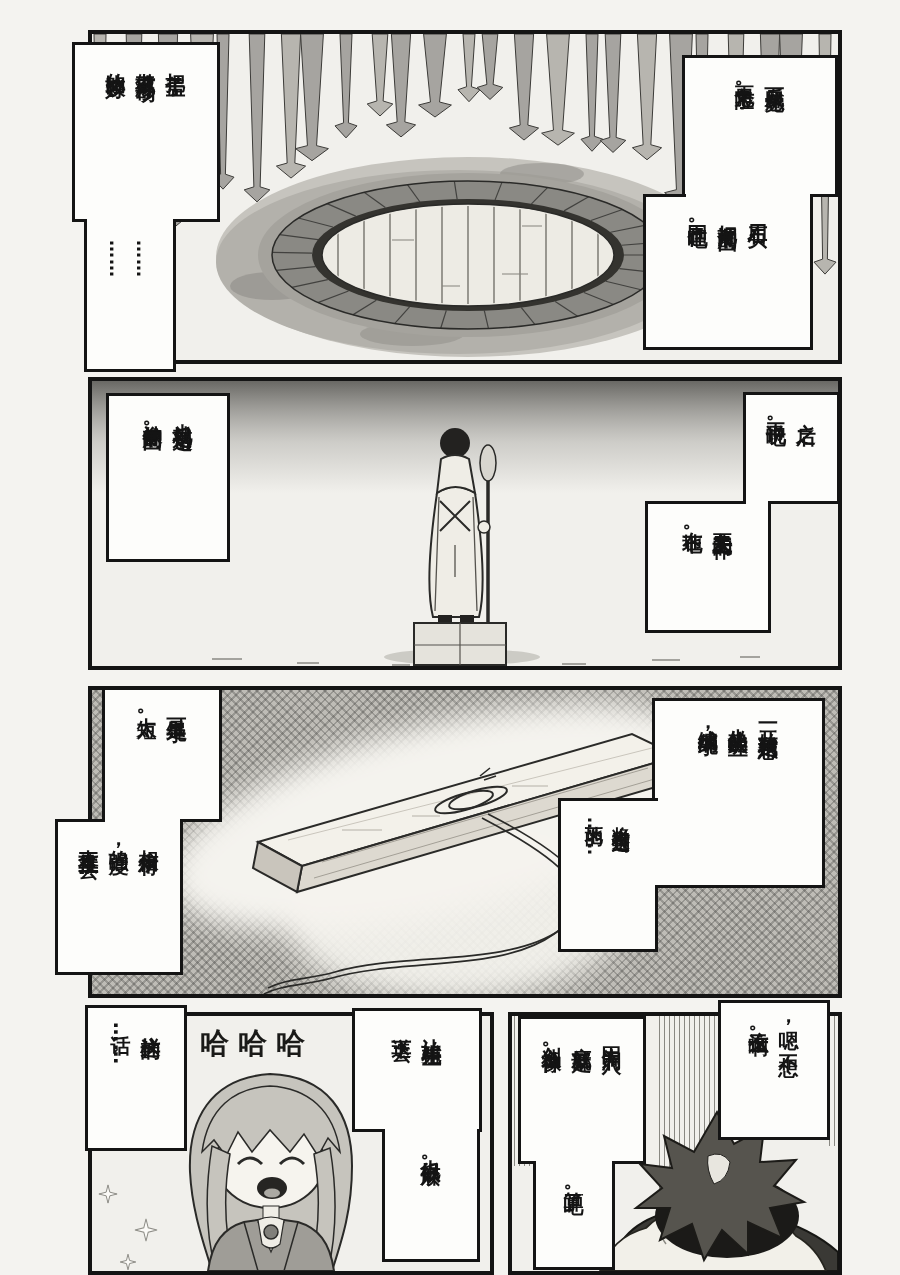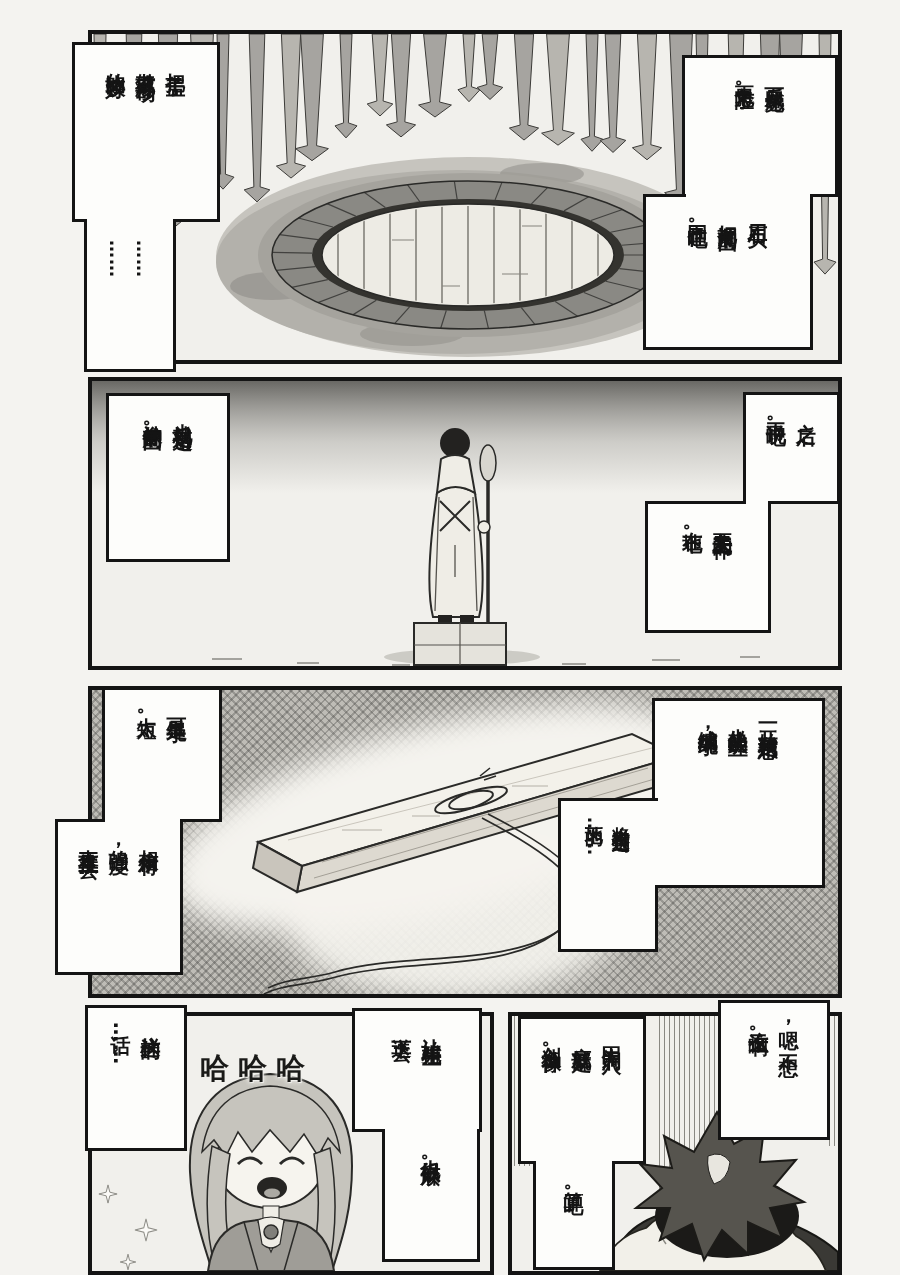--- a/index.html
+++ b/index.html
@@ -282,21 +282,21 @@
     <span class="vtext">可是绳子
 太短。</span>
   </div>
   <div class="bubble" style="left:55px;top:819px;width:128px;height:156px">
     <span class="vtext">相信木材
 的强度，
 直接往下丢？</span>
   </div>
   <div class="seam" style="left:105px;top:819px;width:75px;height:6px"></div>
 
-  <div class="laugh" style="left:200px;top:1049px">哈哈哈</div>
+  <div class="laugh" style="left:200px;top:1024px">哈哈哈</div>
   <div class="bubble" style="left:85px;top:1005px;width:102px;height:146px">
     <span class="vtext">这样的
 话……</span>
   </div>
   <div class="bubble" style="left:352px;top:1008px;width:130px;height:124px">
     <span class="vtext">让始祖先生
 送下去？</span>
   </div>
   <div class="bubble" style="left:382px;top:1129px;width:98px;height:133px">
     <span class="vtext">也很麻烦。</span>

